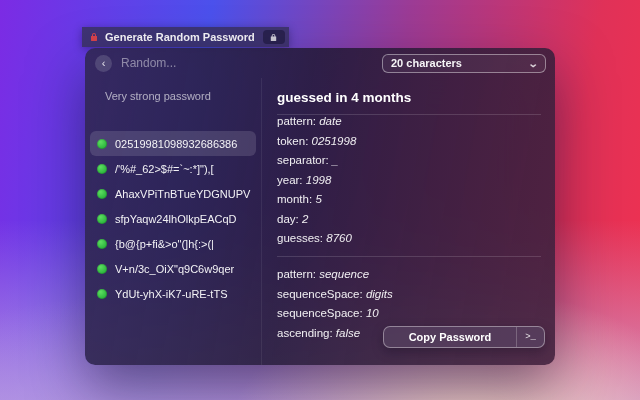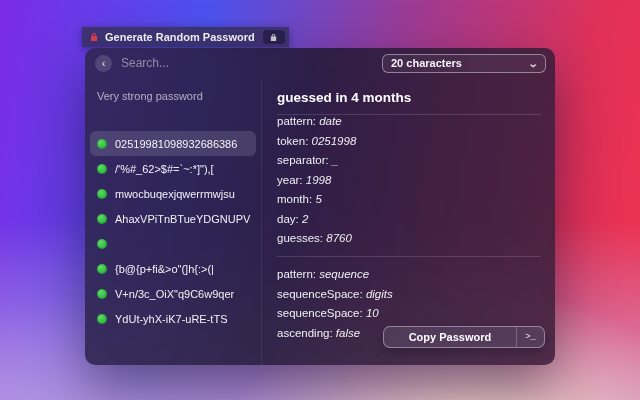--- a/index.html
+++ b/index.html
@@ -59,21 +59,21 @@
   }
   .length-select .chev{margin-left:auto;font-size:10px;color:rgba(255,255,255,0.8);transform:scaleX(1.3);}
 
   .window-body{display:flex;height:287px;}
   .sidebar{
     width:177px;box-sizing:border-box;flex:0 0 auto;
     border-right:1px solid rgba(255,255,255,0.07);
     padding-top:6px;
   }
   .sidebar-header{
-    margin:6px 0 7px 12px;font-size:11px;color:rgba(255,255,255,0.62);
+    margin:6px 0 7px 20px;font-size:11px;color:rgba(255,255,255,0.62);
   }
   .pw-list{padding:0 5px;}
   .pw-item{
     height:25px;display:flex;align-items:center;gap:8px;
     padding:0 7px;border-radius:6px;
     font-size:11px;color:rgba(255,255,255,0.94);
     white-space:nowrap;overflow:hidden;
   }
   .pw-item.selected{background:rgba(255,255,255,0.13);margin-top:29px;}
   .dot{
@@ -121,21 +121,21 @@
       </svg>
   </span>
 </div>
 
 <div class="window">
 
   <div class="toolbar">
     <div class="back-btn">
       <span>‹</span>
     </div>
-    <div class="search-field">Search...</div>
+    <div class="search-field">Random...</div>
     <div class="length-select">
       <span>20 characters</span>
       <span class="chev">⌄</span>
     </div>
   </div>
 
   <div class="window-body">
 
     <div class="sidebar">
       <div class="sidebar-header">Very strong password</div>
@@ -143,28 +143,25 @@
         <div class="pw-item selected">
           <span class="dot"></span>
           <span>02519981098932686386</span>
         </div>
         <div class="pw-item">
           <span class="dot"></span>
           <span>/'%#_62&gt;$#=`~:*]"),[</span>
         </div>
         <div class="pw-item">
           <span class="dot"></span>
-          <span>mwocbuqexjqwerrmwjsu</span>
-        </div>
-        <div class="pw-item">
-          <span class="dot"></span>
           <span>AhaxVPiTnBTueYDGNUPV</span>
         </div>
         <div class="pw-item">
           <span class="dot"></span>
+          <span>sfpYaqw24lhOlkpEACqD</span>
         </div>
         <div class="pw-item">
           <span class="dot"></span>
           <span>{b@{p+fi&amp;&gt;o"(]h{:&gt;(|</span>
         </div>
         <div class="pw-item">
           <span class="dot"></span>
           <span>V+n/3c_OiX"q9C6w9qer</span>
         </div>
         <div class="pw-item">

